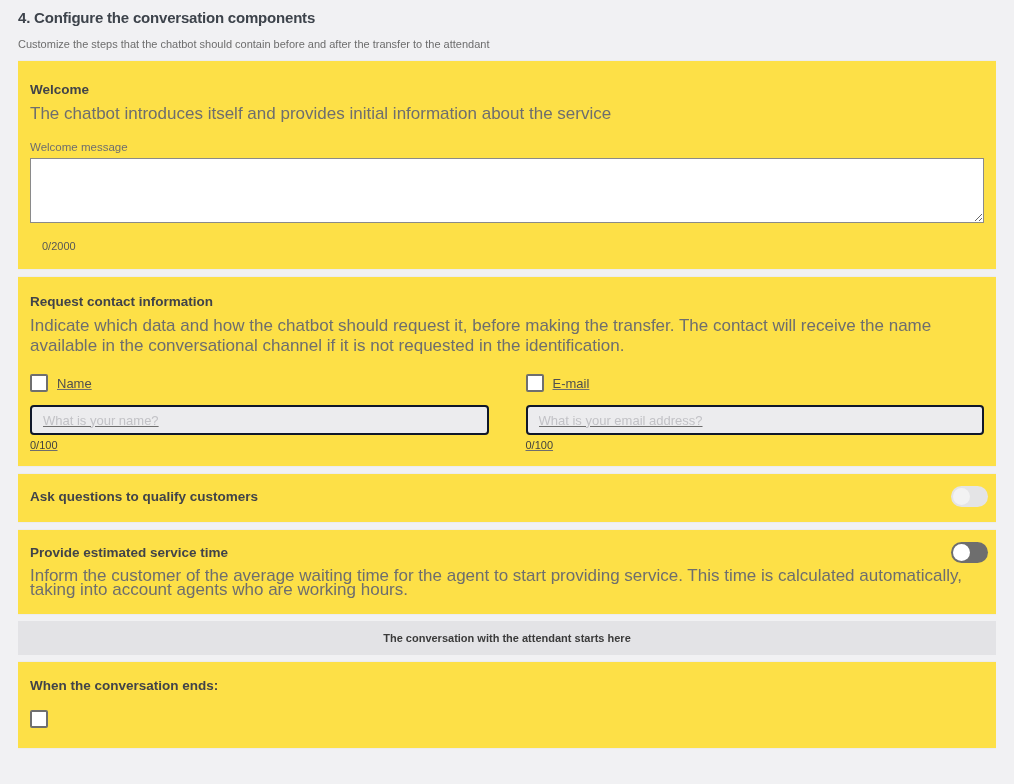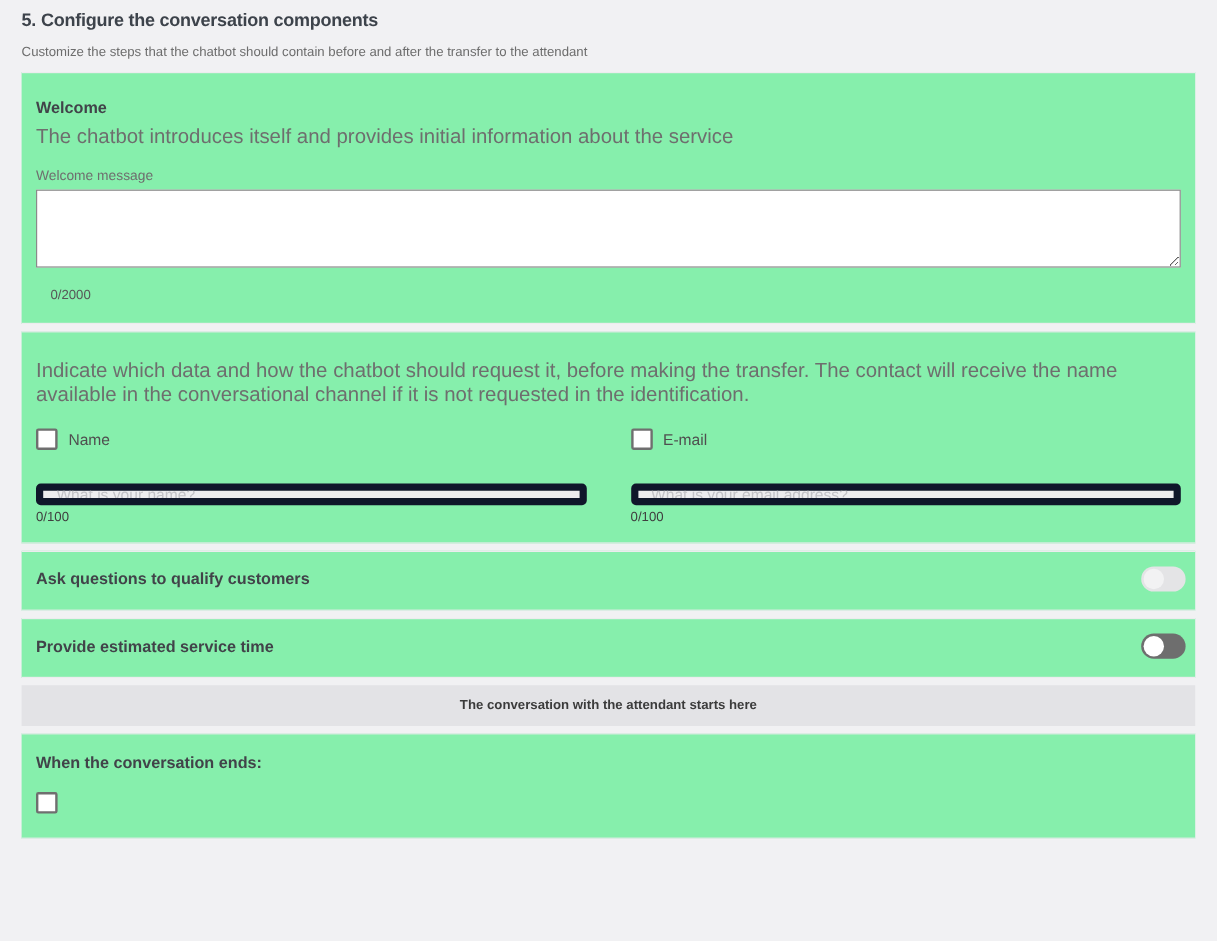--- a/index.html
+++ b/index.html
@@ -20,21 +20,21 @@
     line-height: 19px;
   }
   .page-subtitle {
     margin-top: 11px;
     font-size: 11px;
     color: #6d6d6d;
     line-height: 13px;
   }
 
   .card {
-    background: #86efac;
+    background: #fde047;
     border: 1px solid #ececee;
     border-left: none;
     border-right: none;
     margin-bottom: 6px;
     padding: 0 12px;
     position: relative;
   }
 
   .card-title {
     font-size: 13.5px;
@@ -78,20 +78,21 @@
     color: #575757;
   }
 
   
   .card-contact { padding-top: 16px; padding-bottom: 15px; }
   .contact-grid {
     margin-top: 9px;
     display: grid;
     grid-template-columns: 1fr 1fr;
     column-gap: 37px;
+    text-decoration: underline;
   }
   .checkbox-row {
     display: flex;
     align-items: center;
     margin-top: 9px;
   }
   .checkbox {
     width: 18px;
     height: 18px;
     border: 2px solid #6f6f6f;
@@ -101,24 +102,24 @@
     cursor: pointer;
   }
   .checkbox-label {
     margin-left: 9px;
     font-size: 13px;
     color: #4f4f4f;
   }
   .contact-input {
     display: block;
     width: 100%;
-    margin-top: 28px;
-    height: 18px;
+    margin-top: 13px;
+    height: 30px;
     background: #ececee;
-    border: 6px solid #0f172a;
+    border: 2px solid #0f172a;
     border-radius: 4px;
     padding: 0 11px;
     font-family: "Liberation Sans", sans-serif;
     font-size: 13px;
     color: #757575;
   }
   .contact-input::placeholder { color: #c2c2c6; opacity: 1; }
   .char-counter-right {
     margin-top: 4px;
     text-align: left;
@@ -171,33 +172,34 @@
   
   .card-ending { padding-top: 15px; padding-bottom: 20px; margin-bottom: 0; }
   .card-ending .checkbox-row { margin-top: 16px; }
 </style>
 </head>
 <body>
 
 <div class="page">
 
   <div class="page-header">
-    <div class="page-title">5. Configure the conversation components</div>
+    <div class="page-title">4. Configure the conversation components</div>
     <div class="page-subtitle">Customize the steps that the chatbot should contain before and after the transfer to the attendant</div>
   </div>
 
   <div class="card card-welcome">
     <div class="card-title">Welcome</div>
     <div class="card-desc">The chatbot introduces itself and provides initial information about the service</div>
     <div class="field-label">Welcome message</div>
     <textarea class="welcome-textarea" style=""></textarea>
     <div class="char-counter-left">0/2000</div>
   </div>
 
   <div class="card card-contact">
+    <div class="card-title">Request contact information</div>
     <div class="card-desc">Indicate which data and how the chatbot should request it, before making the transfer. The contact will receive the name available in the conversational channel if it is not requested in the identification.</div>
     <div class="contact-grid">
       <div class="contact-col">
         <div class="checkbox-row">
           <span class="checkbox"></span>
           <span class="checkbox-label">Name</span>
         </div>
         <input class="contact-input" disabled="" placeholder="What is your name?" style="">
         <div class="char-counter-right">0/100</div>
       </div>
@@ -215,20 +217,21 @@
 
   <div class="card card-toggle">
     <div class="card-title">Ask questions to qualify customers</div>
     <div class="toggle disabled">
         <span class="knob"></span>
       </div>
   </div>
 
   <div class="card card-toggle">
     <div class="card-title">Provide estimated service time</div>
+    <div class="card-desc">Inform the customer of the average waiting time for the agent to start providing service. This time is calculated automatically, taking into account agents who are working hours.</div>
     <div class="toggle off">
         <span class="knob"></span>
       </div>
   </div>
 
   <div class="banner">
     <span class="banner-text">The conversation with the attendant starts here</span>
   </div>
 
   <div class="card card-ending">

